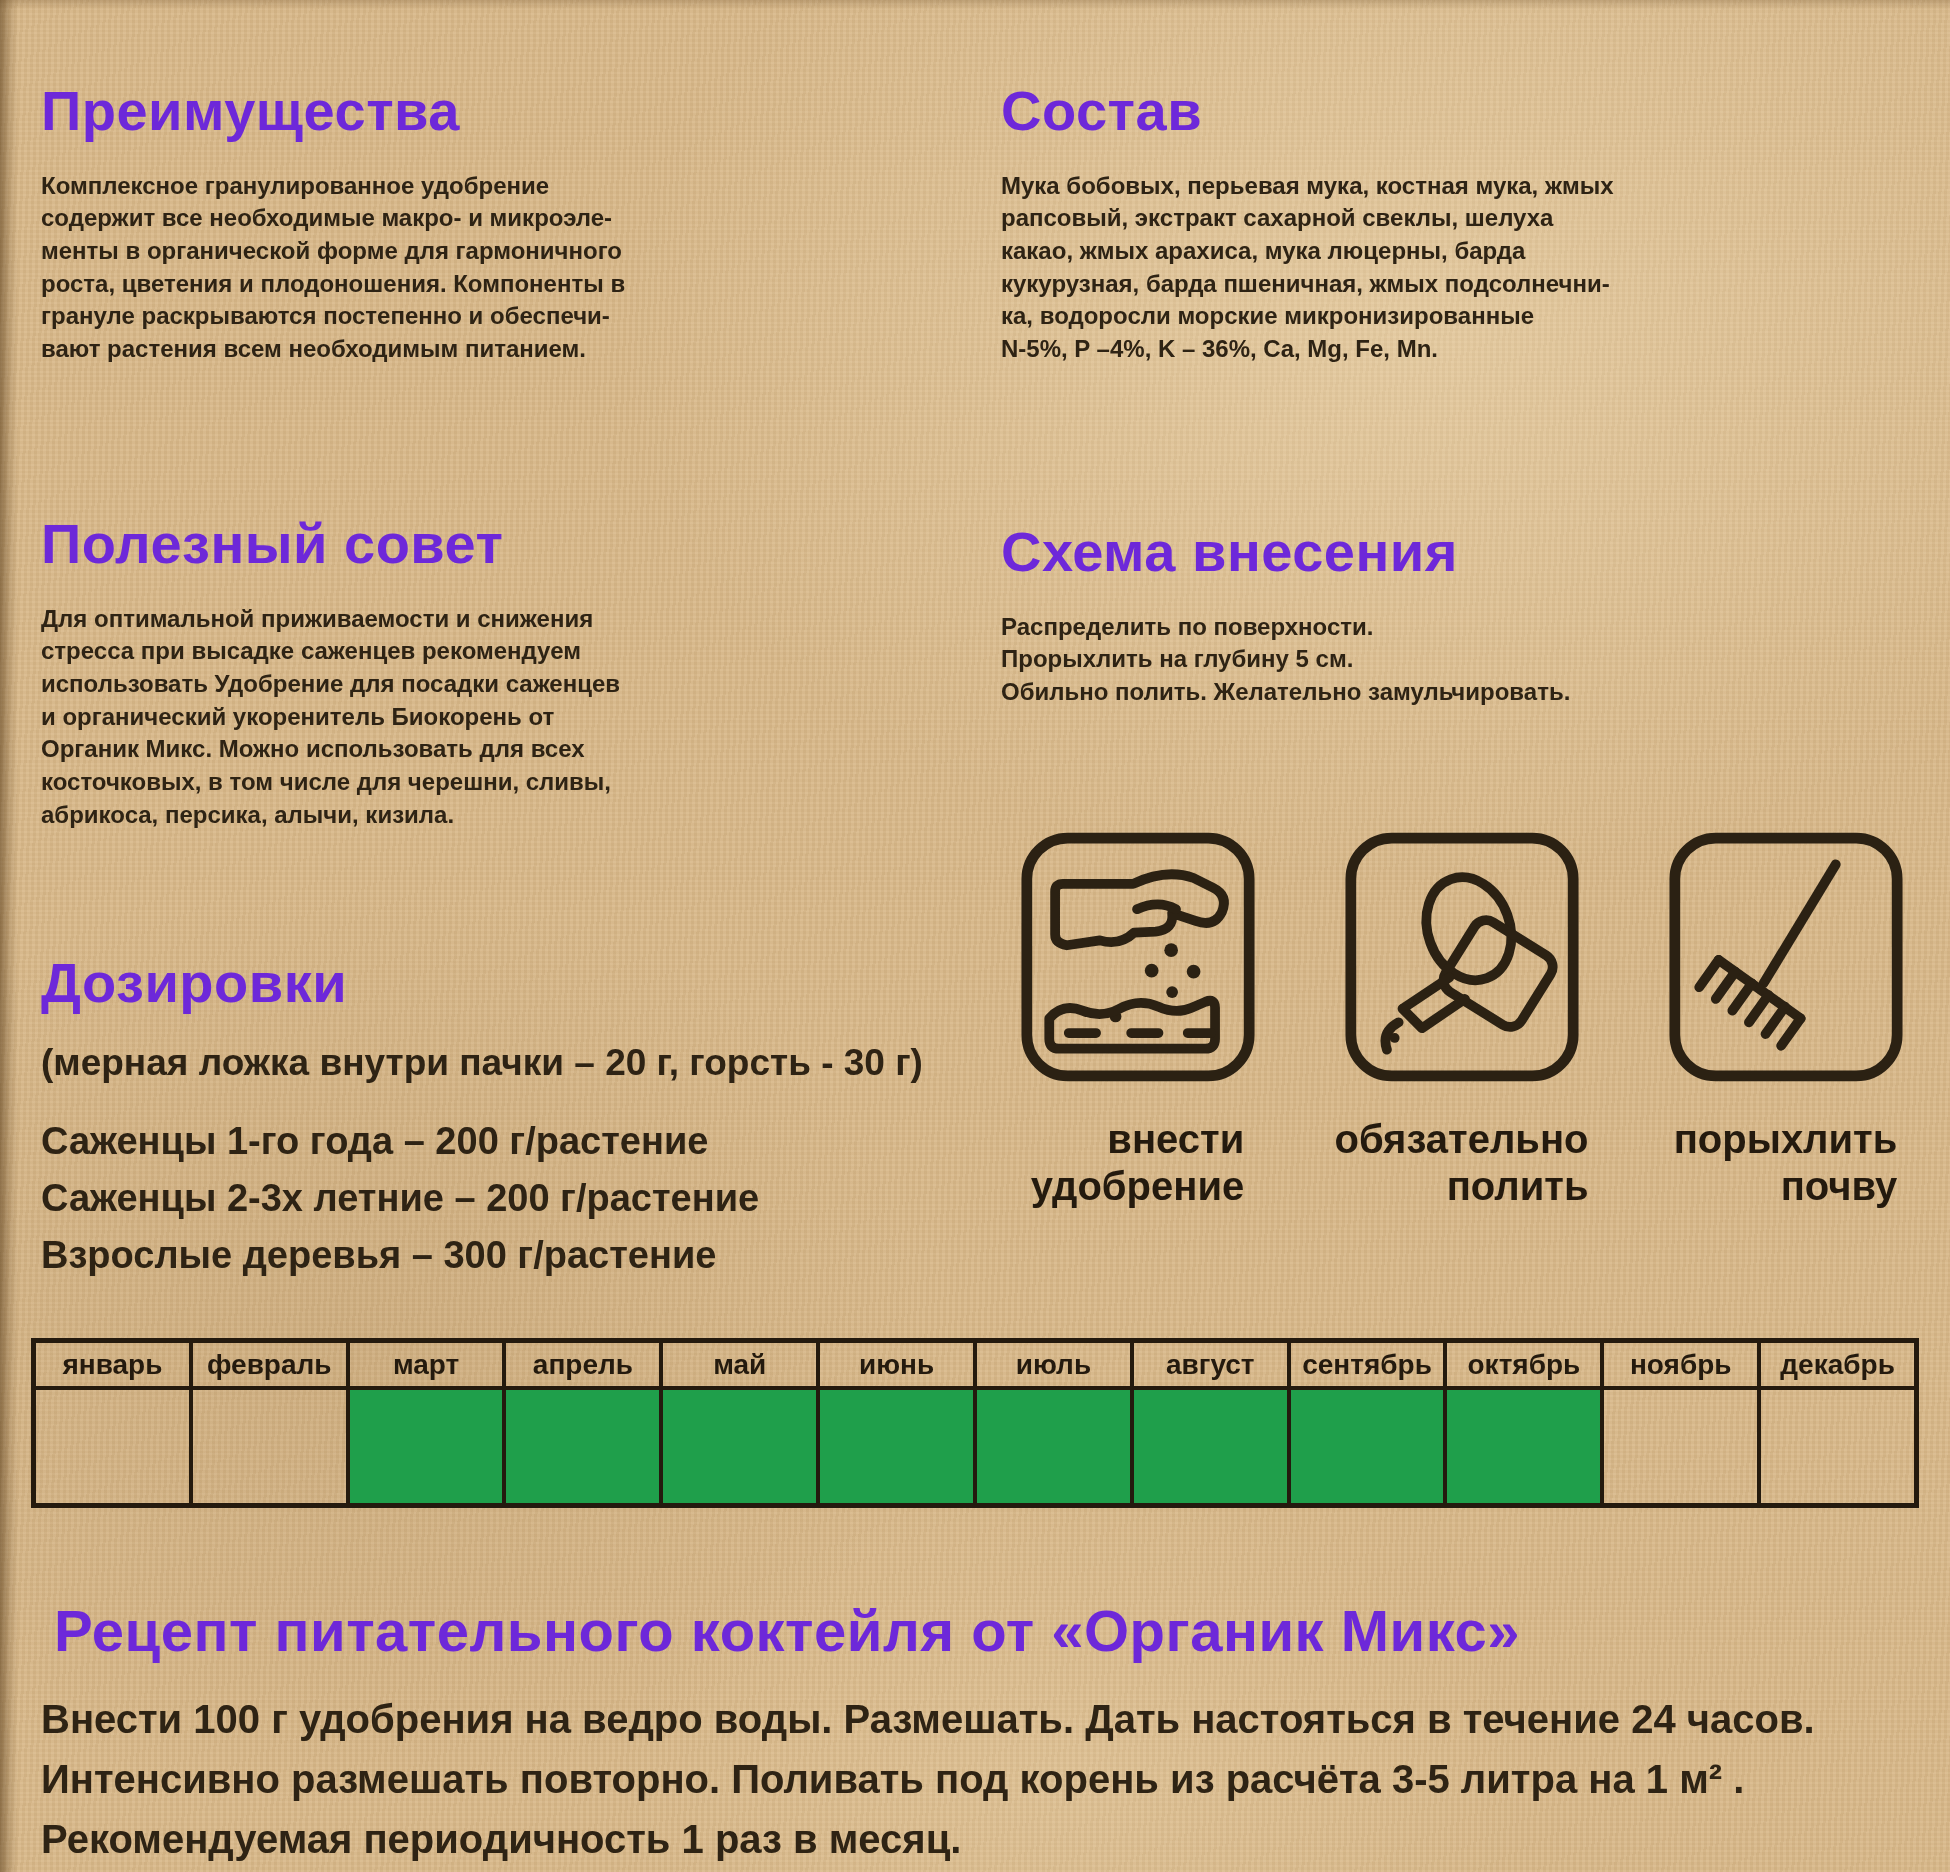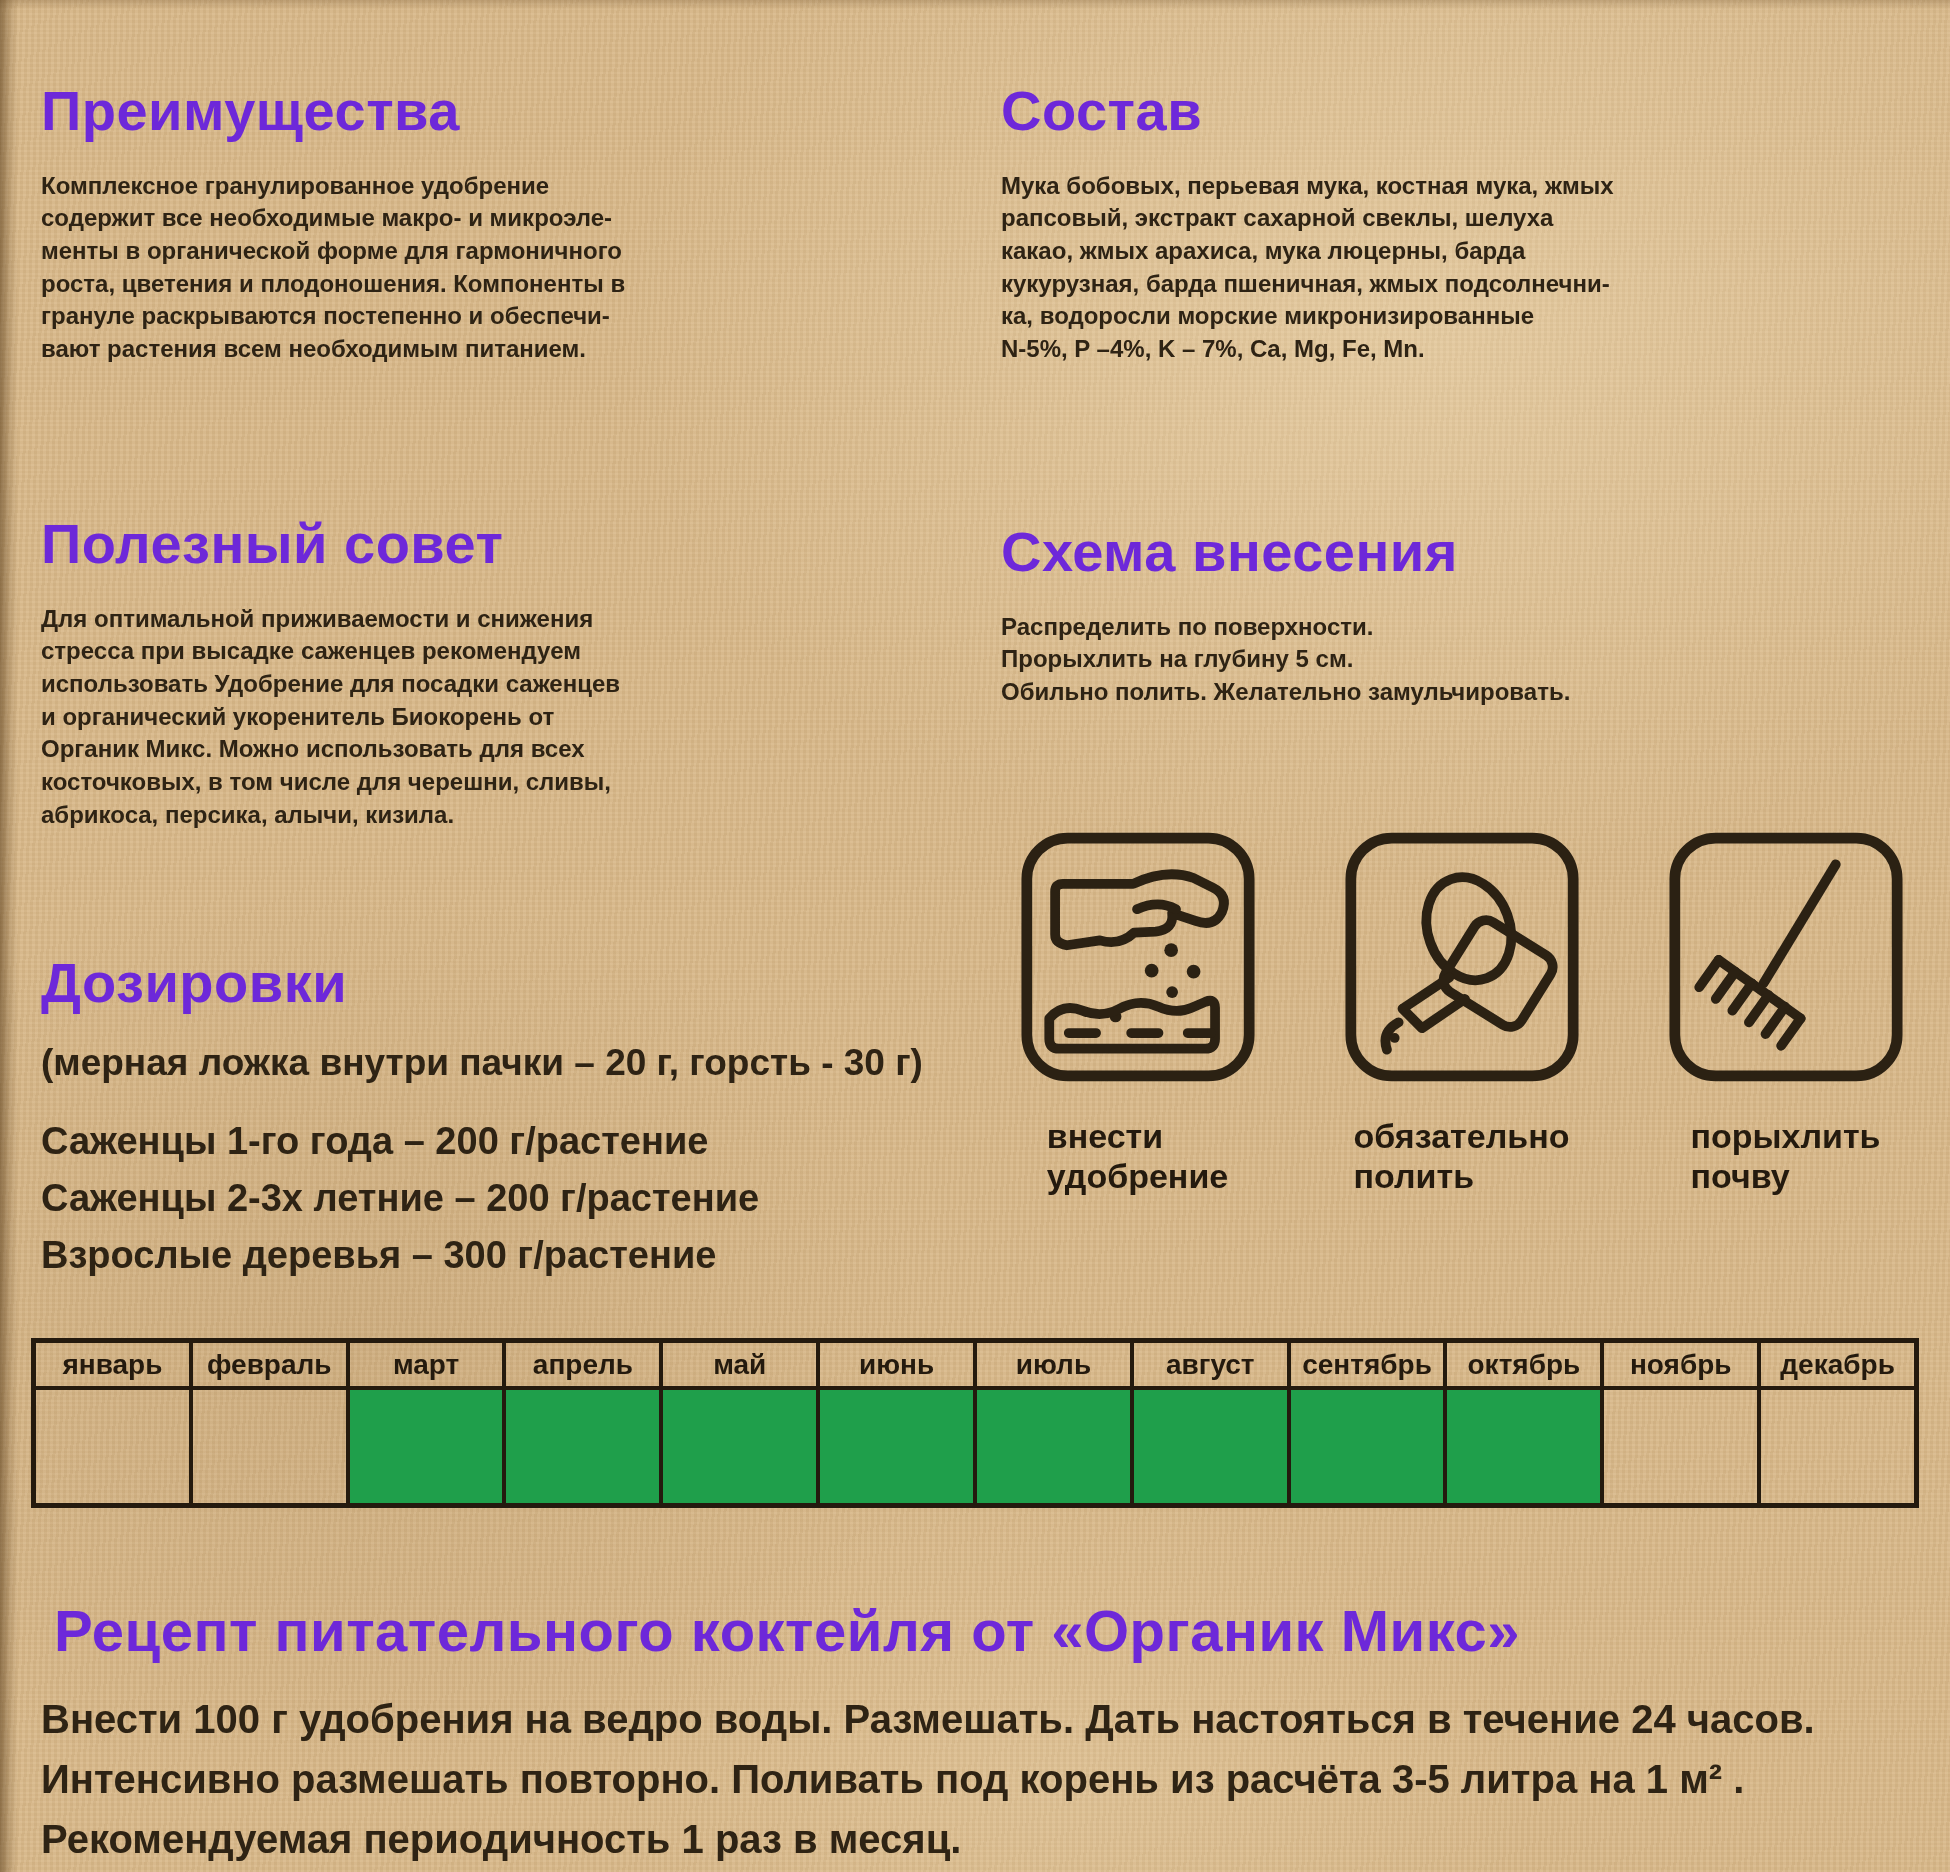--- a/index.html
+++ b/index.html
@@ -25,21 +25,21 @@
   .adv{left:41px;top:82px;width:936px;}
   .comp{left:1001px;top:82px;width:926px;}
   .tip{left:41px;top:515px;width:936px;}
   .scheme{left:1001px;top:523px;width:926px;}
   .dos{left:41px;top:954px;width:936px;}
   .dos-note{font-size:37px;font-weight:bold;margin:0 0 29px 0;}
   .dos-line{font-size:38px;font-weight:bold;line-height:1.5;}
   .steps{left:1001px;top:831px;width:921px;display:flex;justify-content:space-between;}
   .step{width:273px;display:flex;flex-direction:column;align-items:center;}
   .step svg{width:236px;height:252px;display:block;}
-  .step-label{margin-top:33px;font-size:34px;font-weight:bold;text-align:left;line-height:1.18;white-space:pre-line;color:#241a0e;}
+  .step-label{margin-top:33px;font-size:40px;font-weight:bold;text-align:right;line-height:1.18;white-space:pre-line;color:#241a0e;}
   .calendar{left:31px;top:1338px;width:1888px;border:3.9px solid #241a0e;box-sizing:border-box;}
   .cal-row{display:grid;grid-template-columns:repeat(12,1fr);}
   .cal-head-cell{border:2px solid #241a0e;height:43px;display:flex;align-items:center;justify-content:center;
     font-size:28px;font-weight:bold;color:#241a0e;}
   .cal-cell{border:2px solid #241a0e;height:113px;}
   .recipe{left:41px;top:1601px;width:1872px;}
   .recipe h2{font-size:58px;margin-bottom:27px;margin-left:13px;}
   .recipe-line{font-size:40px;font-weight:bold;line-height:1.5;}
   .pic{stroke:#2b2113;fill:none;stroke-width:10;stroke-linecap:round;stroke-linejoin:round;}
   .pic-frame{stroke:#2b2113;fill:none;stroke-width:11;}
@@ -61,21 +61,21 @@
 вают растения всем необходимым питанием.</p>
 </section>
 
 <section class="block comp">
   <h2>Состав</h2>
   <p class="body-text">Мука бобовых, перьевая мука, костная мука, жмых
 рапсовый, экстракт сахарной свеклы, шелуха
 какао, жмых арахиса, мука люцерны, барда
 кукурузная,  барда пшеничная,  жмых подсолнечни-
 ка, водоросли морские микронизированные
-N-5%, P –4%, K – 7%, Ca, Mg, Fe, Mn.</p>
+N-5%, P –4%, K – 36%, Ca, Mg, Fe, Mn.</p>
 </section>
 
 <section class="block tip">
   <h2>Полезный совет</h2>
   <p class="body-text">Для оптимальной приживаемости и снижения
 стресса при высадке саженцев рекомендуем
 использовать Удобрение для посадки саженцев
 и органический укоренитель Биокорень от
 Органик Микс. Можно использовать для всех
 косточковых, в том числе для черешни, сливы,

